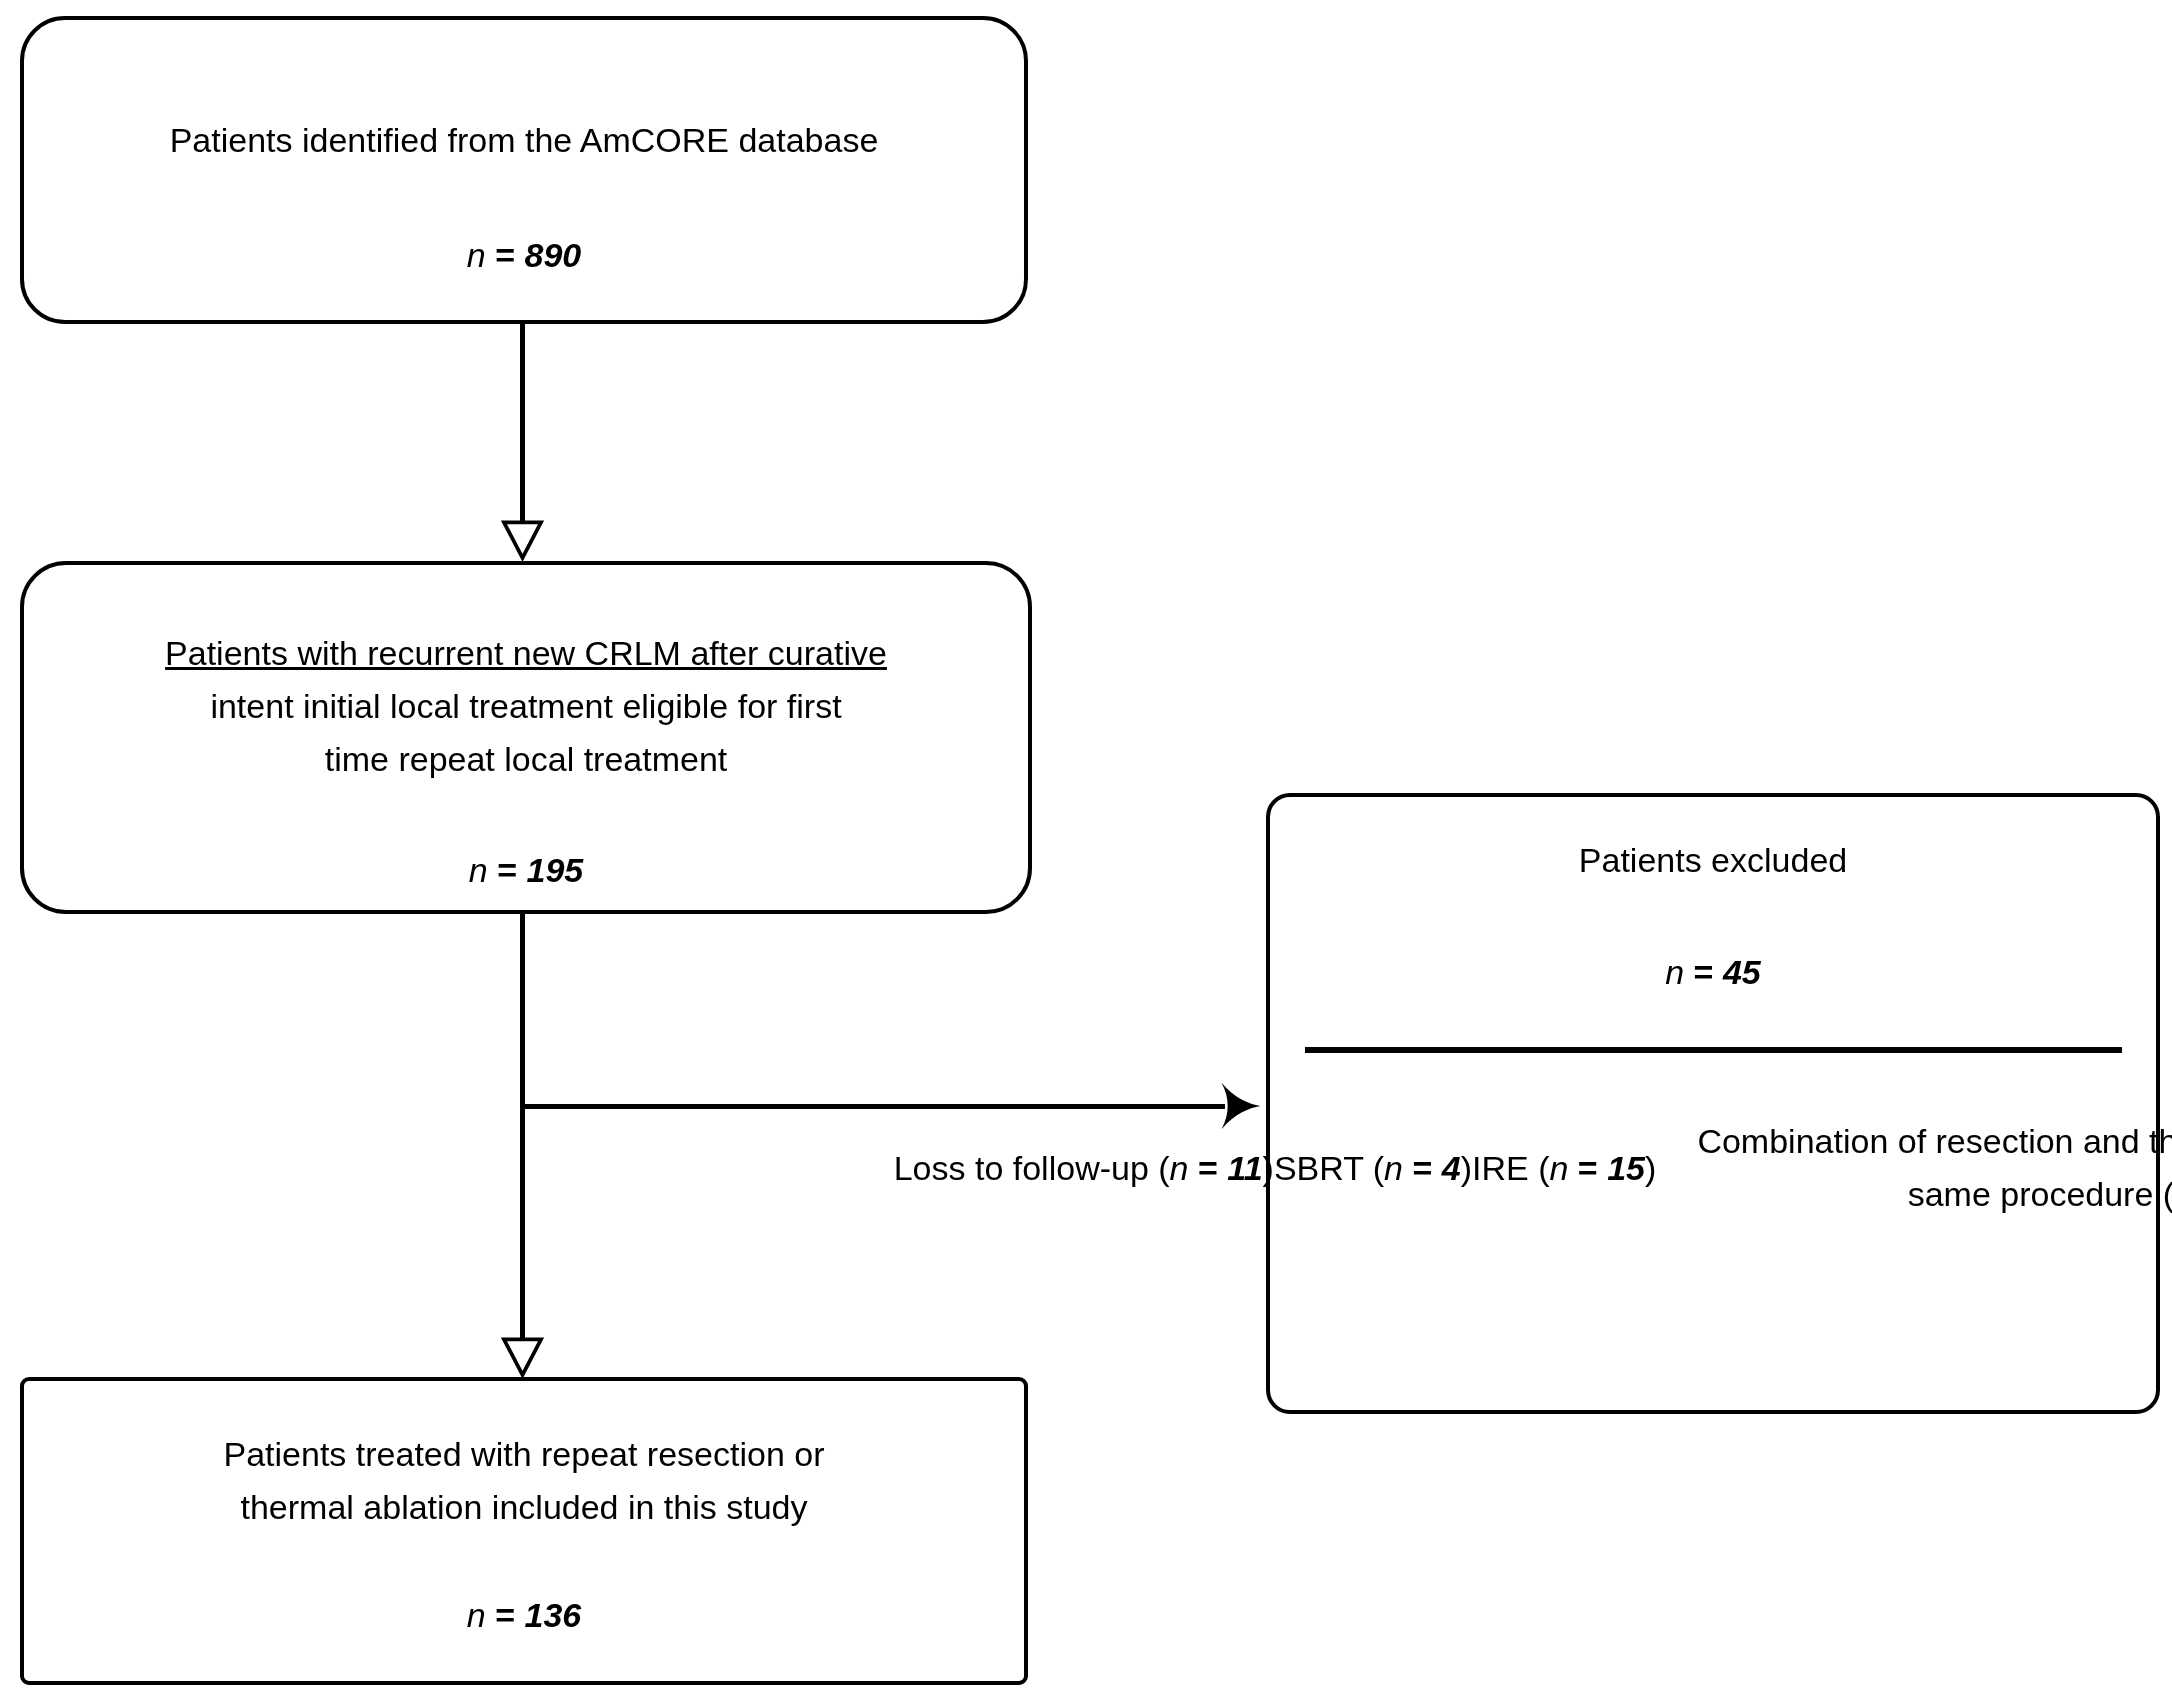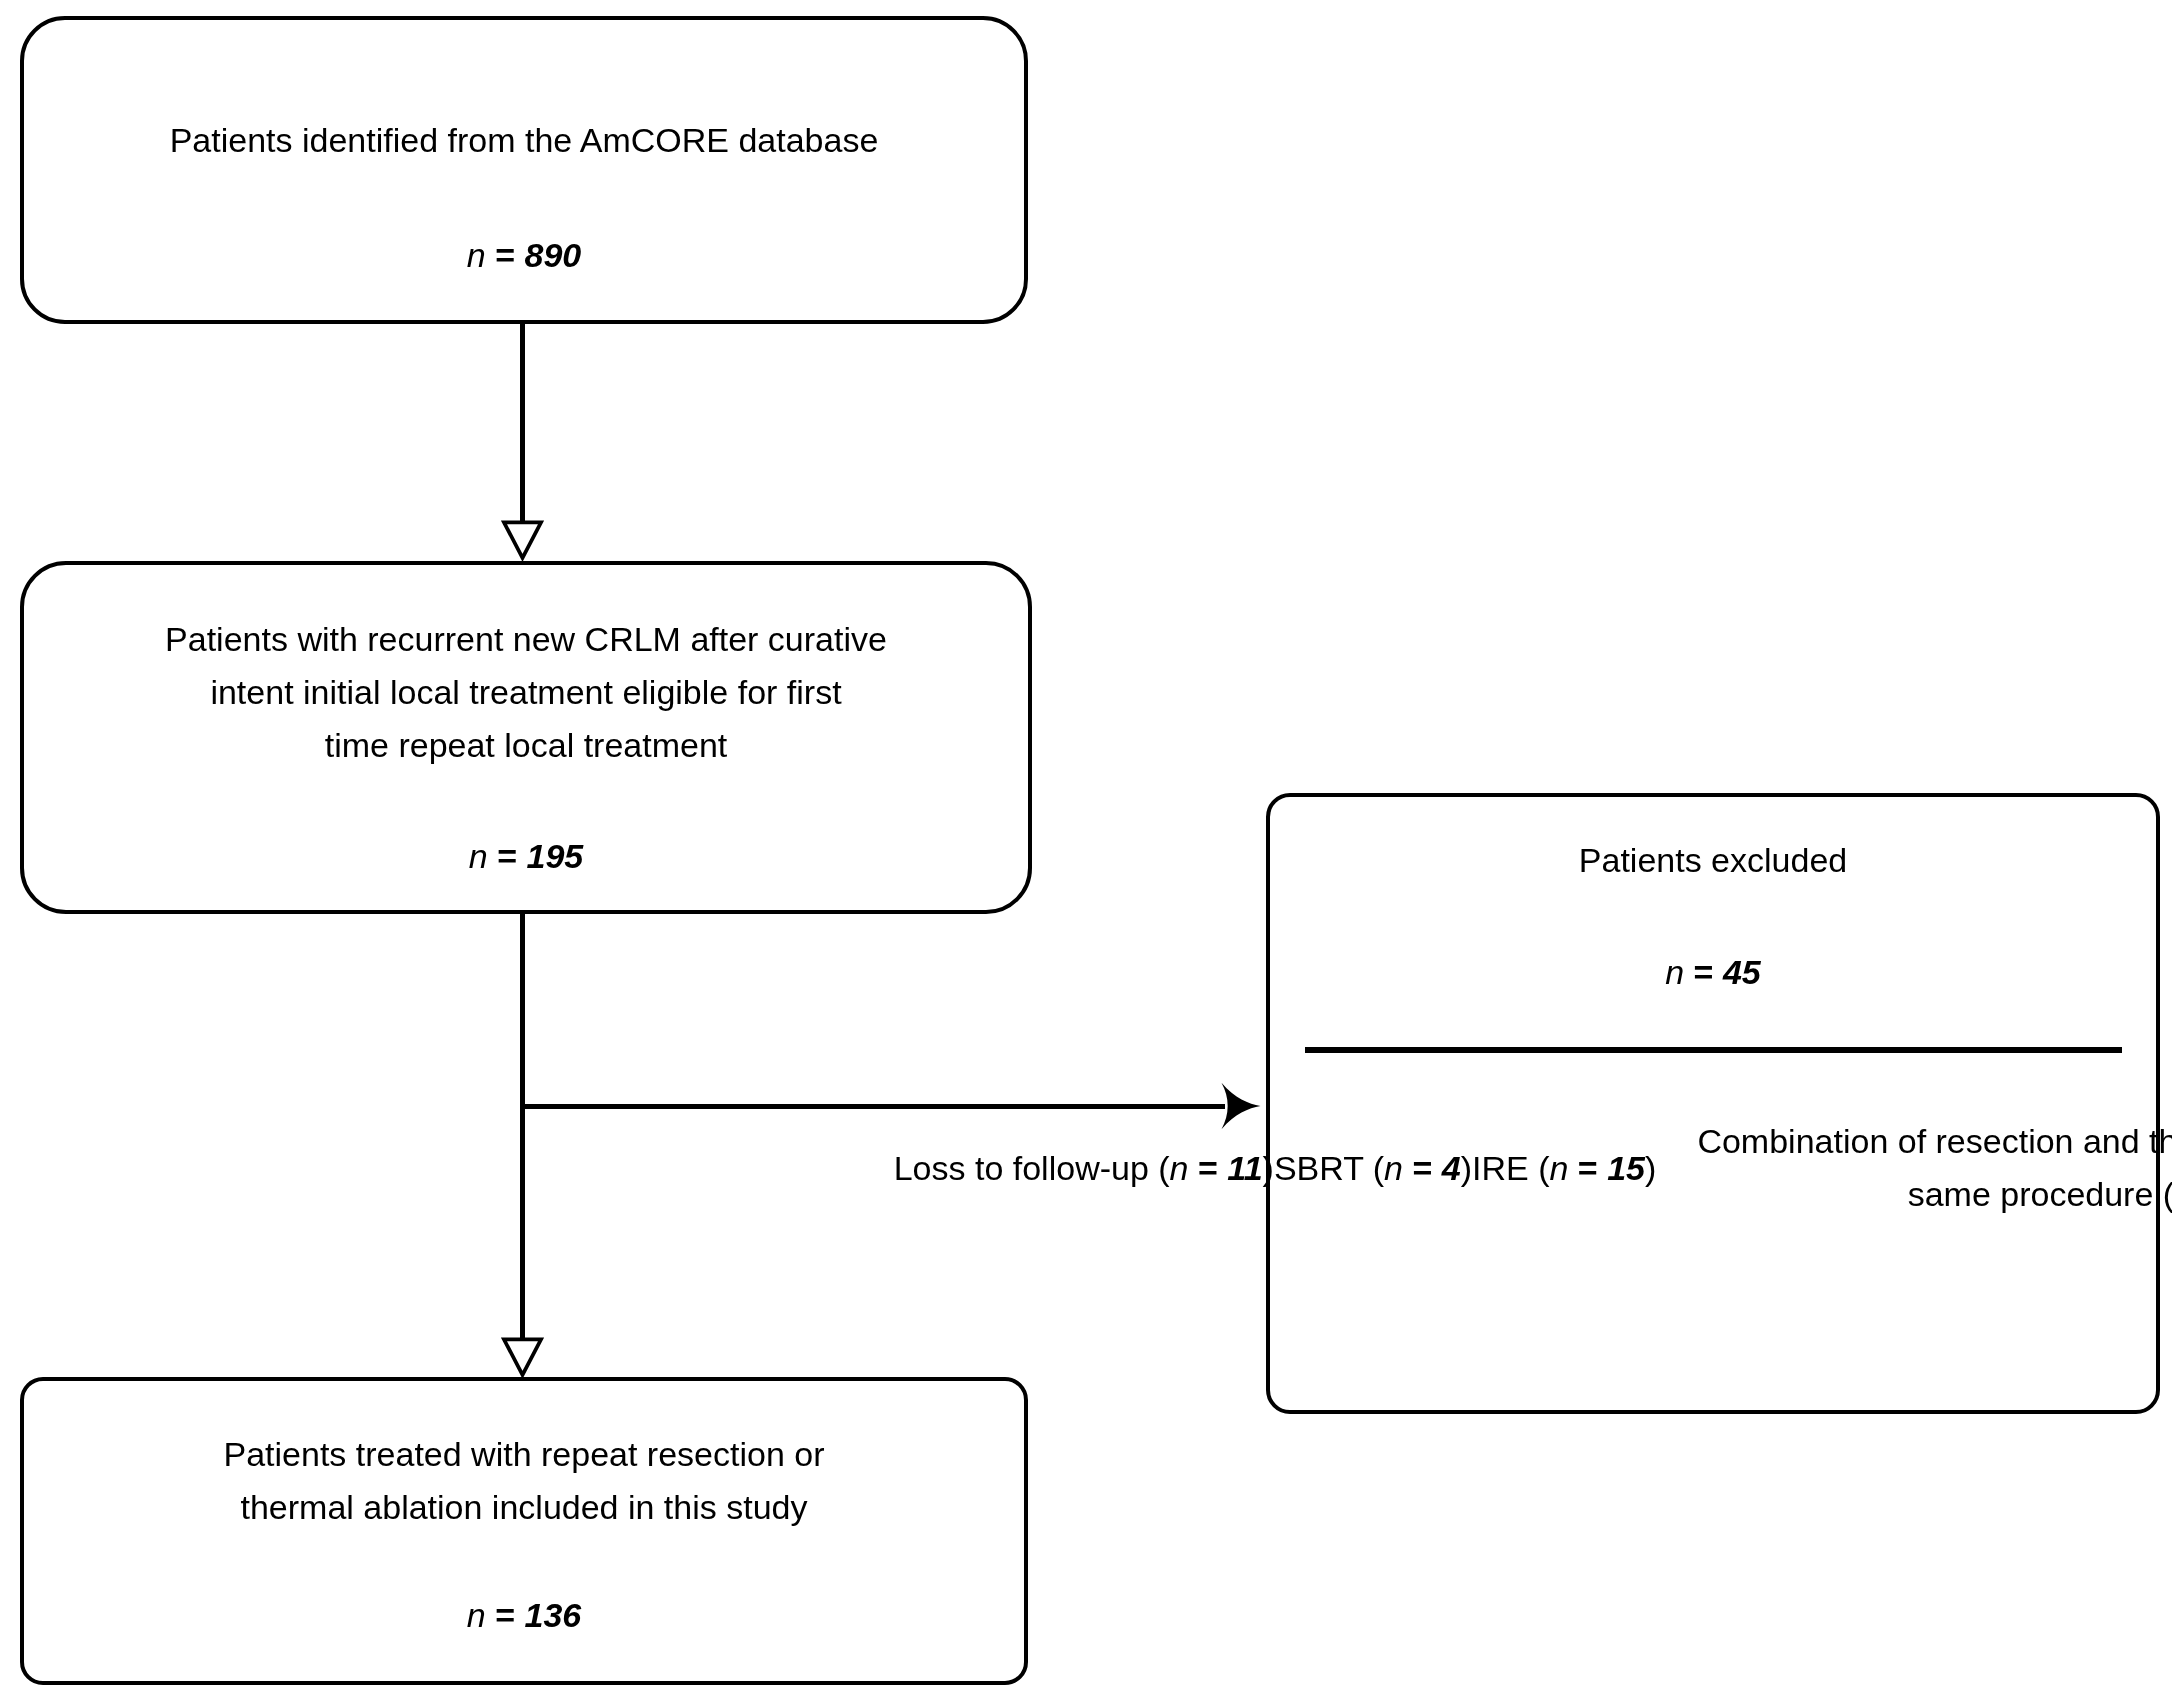--- a/index.html
+++ b/index.html
@@ -18,33 +18,33 @@
     box-sizing: border-box;
     background: #ffffff;
     border: 4.5px solid #000000;
     display: flex;
     flex-direction: column;
     align-items: center;
   }
   .box-identified { left: 20px;  top: 16.3px;   width: 1008px; height: 308px; border-radius: 45px; }
   .box-recurrent  { left: 20px;  top: 561px;  width: 1012px; height: 353px; border-radius: 46px; }
   .box-excluded   { left: 1266px;top: 793px; width: 894px; height: 621px; border-radius: 24px; }
-  .box-included   { left: 20px;  top: 1377px; width: 1008px; height: 308px; border-radius: 23px; }
+  .box-included   { left: 20px;  top: 1377px; width: 1008px; height: 308px; border-radius: 9px; }
 
   .line { line-height: 53px; white-space: nowrap; text-align: center; }
   .wrap { white-space: normal; width: 876px; }
 
   .nsym { font-style: italic; }
   .eq   { font-weight: bold; }
   .val  { font-weight: bold; font-style: italic; text-align: center; }
 
   
   .box-identified .title { margin-top: 94px; }
   .box-identified .count { margin-top: 62px; }
-  .box-recurrent .l1     { margin-top: 48px; }
+  .box-recurrent .l1     { margin-top: 62px; text-decoration: underline; }
   .box-recurrent .count  { margin-top: 58px; }
   .box-excluded .title   { margin-top: 37px; }
   .box-excluded .count   { margin-top: 59px; }
   .box-excluded .divider { margin-top: 48px; width: 817px; height: 6px; background: #000000; }
   .box-excluded .items   { margin-top: 62px; display: flex; flex-direction: row; align-items: center; }
   .box-included .l1      { margin-top: 47px; }
   .box-included .count   { margin-top: 55px; }
 
   
   .connector { position: absolute; background: #000000; }

